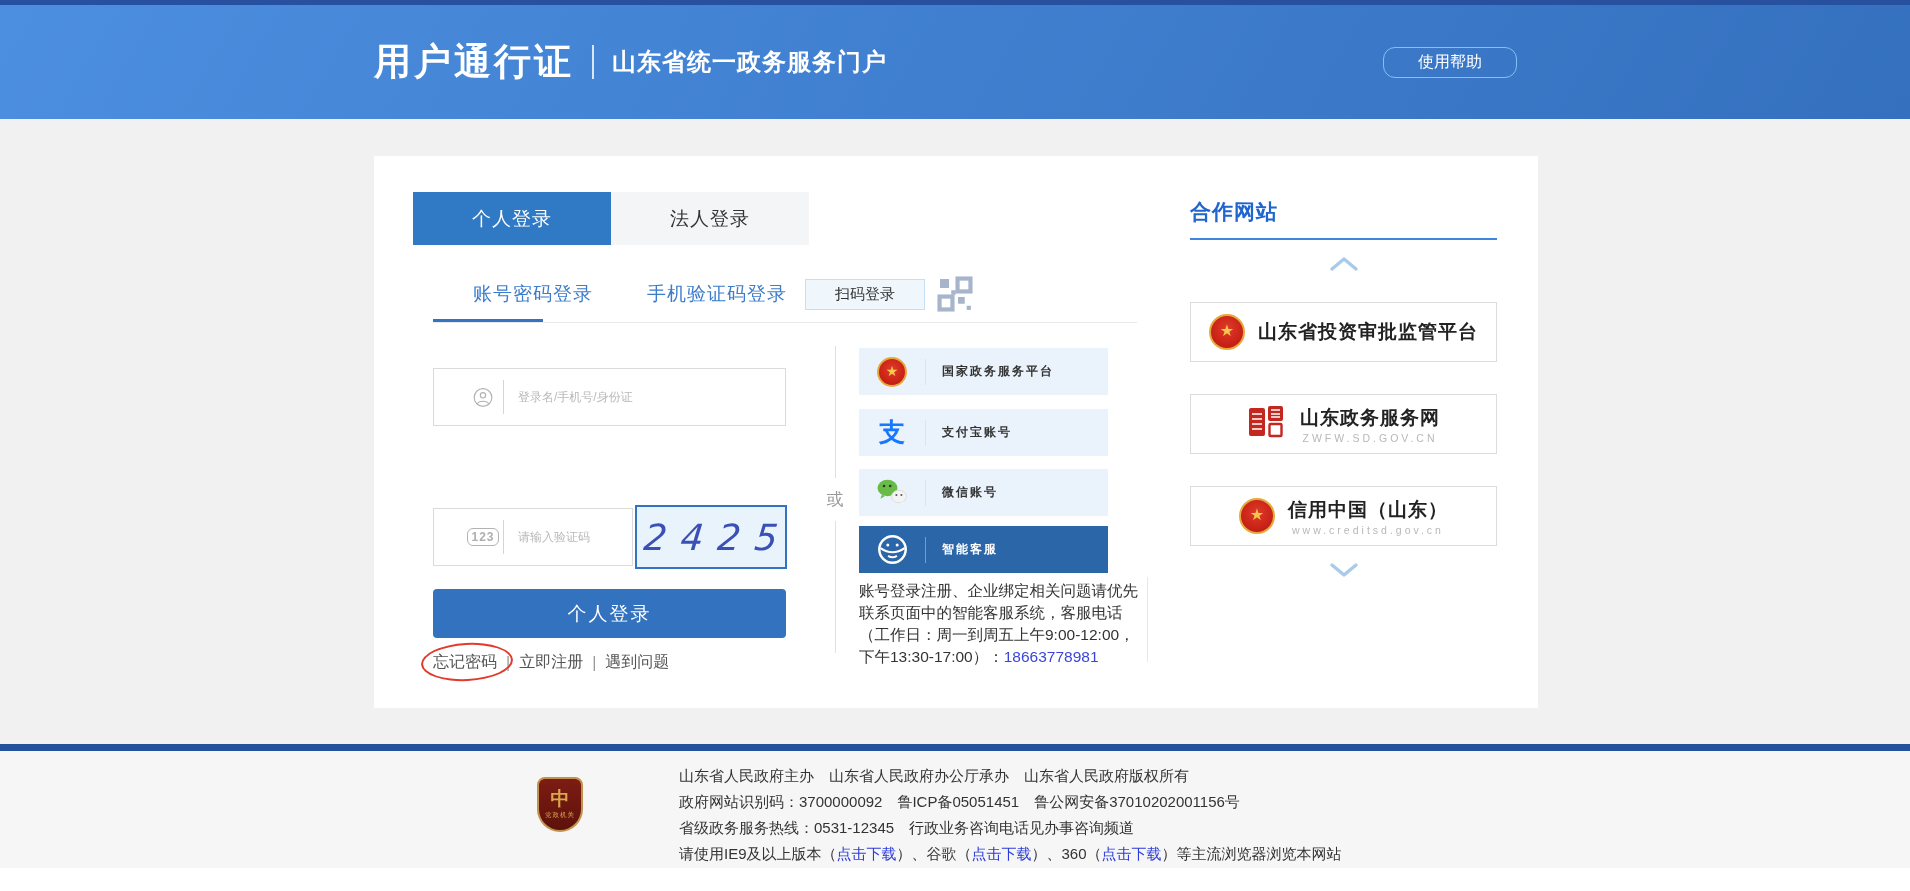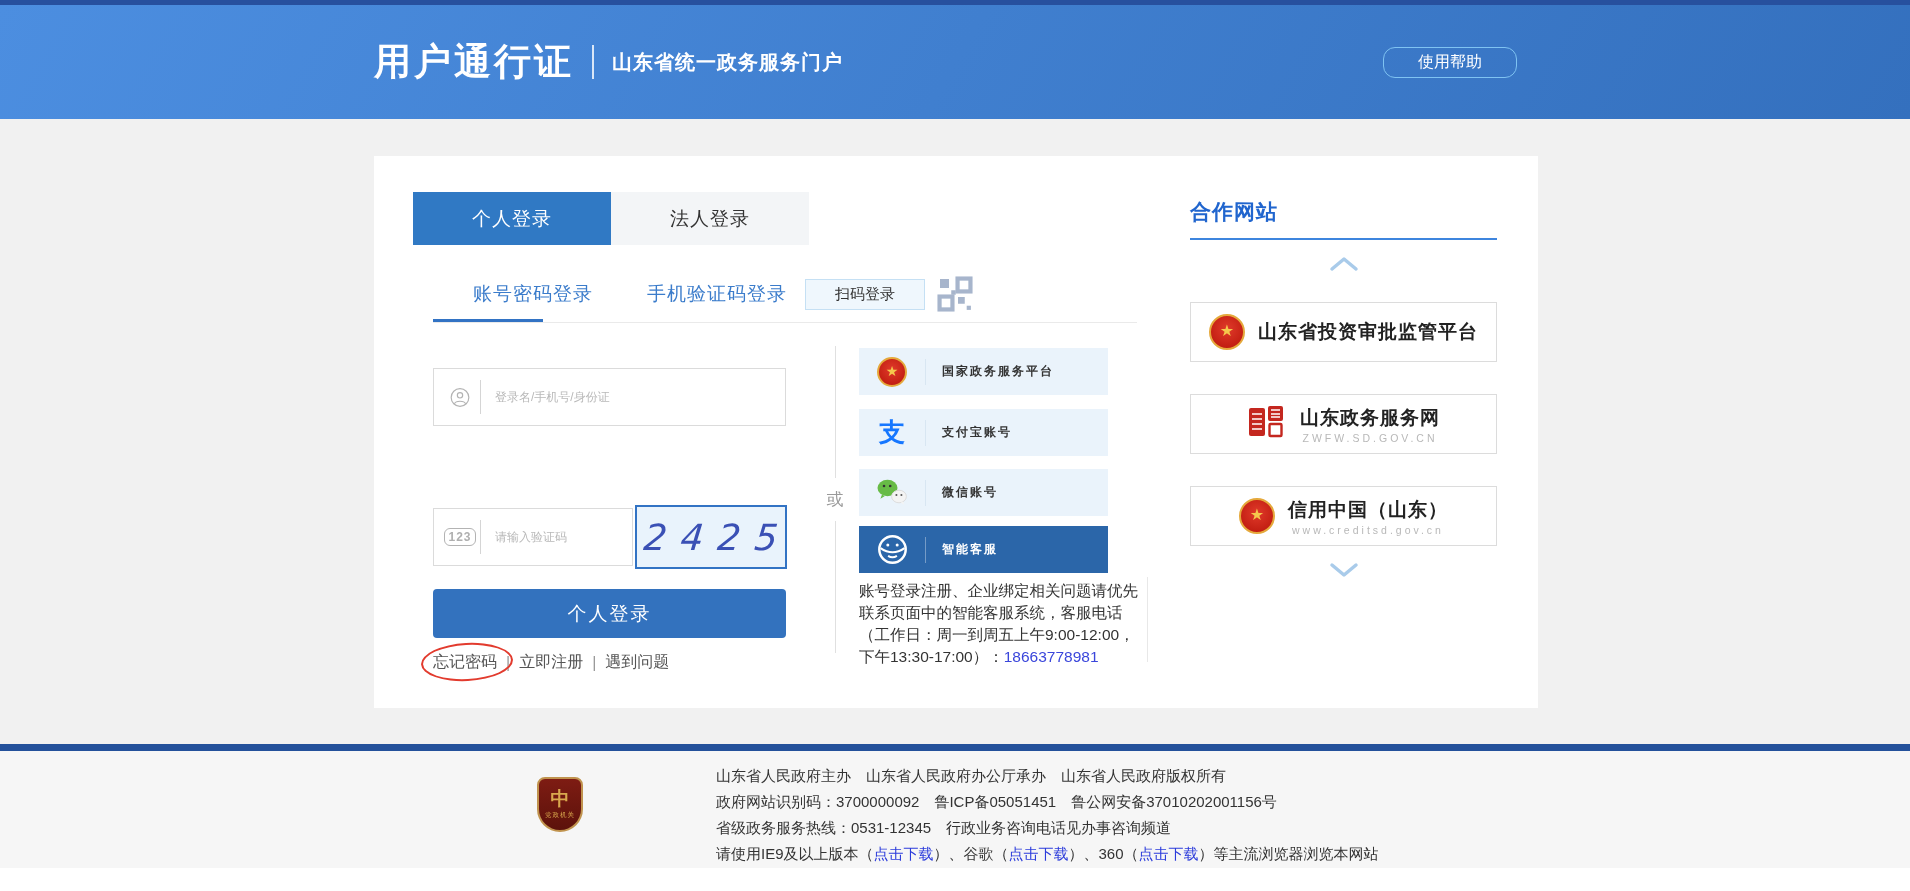--- a/index.html
+++ b/index.html
@@ -8,21 +8,21 @@
   .page { position:absolute; left:0; top:0; width:1910px; height:891px; }
 
   
   .main-bg { position:absolute; left:0; top:119px; width:100%; height:625px; background:#F1F1F1; }
   .top-stripe { position:absolute; left:0; top:0; width:100%; height:5px; background:#27509E; }
   .header { position:absolute; left:0; top:5px; width:100%; height:114px;
             background:linear-gradient(120deg,#4C8EE0 0%,#3470BE 100%); }
   .brand { position:absolute; left:374px; top:0; height:114px; display:flex; align-items:center; }
   .brand-title { color:#fff; font-size:37px; font-weight:bold; letter-spacing:3px; }
   .brand-divider { width:2px; height:34px; background:rgba(255,255,255,.8); margin:0 18px; }
-  .brand-subtitle { color:#fff; font-size:20px; font-weight:bold; letter-spacing:1px; }
+  .brand-subtitle { color:#fff; font-size:24px; font-weight:bold; letter-spacing:1px; }
   .help-btn { position:absolute; right:393px; top:42px; width:134px; height:31px;
               background:transparent; border:1px solid #7FC3F2; border-radius:12px;
               color:#fff; font-size:16px; cursor:pointer; font-family:inherit; }
 
   
   .card { position:absolute; left:374px; top:156px; width:1164px; height:552px; background:#fff; }
 
   .tabs { position:absolute; left:39px; top:36px; display:flex; }
   .tab { width:198px; height:53px; display:flex; align-items:center; justify-content:center;
          font-size:19px; letter-spacing:1px; cursor:pointer; }
@@ -35,21 +35,21 @@
                padding:5px 29px; margin:0 12px 0 4px; cursor:pointer; }
   .qr-icon { cursor:pointer; display:flex; }
   .method-underline { position:absolute; left:59px; top:163px; width:110px; height:3px; background:#3273C4; }
   .methods-line { position:absolute; left:59px; top:166px; width:704px; height:1px; background:#EAEAEA; }
 
   .field { position:absolute; left:59px; width:353px; height:58px; border:1px solid #DBDBDB;
            background:#fff; display:flex; align-items:center; padding-left:16px; }
   .field-user { top:212px; }
   .field-pass { top:282px; }
   .field-captcha { top:352px; width:200px; }
-  .field-icon { width:20px; display:flex; justify-content:center; align-items:center; }
+  .field-icon { width:20px; display:flex; justify-content:center; align-items:center;margin-left:23px; }
   .field-sep { width:1px; height:34px; background:#D5D5D5; margin:0 14px 0 10px; }
   .field input { border:none; outline:none; flex:1; font-size:12px; color:#555;
                  background:transparent; min-width:0; font-family:inherit; }
   .field input::placeholder { color:#B9B9B9; }
   .icon-123 { border:1.6px solid #B3B3B3; border-radius:6px; color:#AFAFAF; font-size:12px;
               font-weight:bold; padding:1px 3px; letter-spacing:1px; }
 
   .captcha-img { position:absolute; left:261px; top:349px; width:152px; height:64px;
                  background:#E9F3FC; border:2px solid #3273C4; display:flex; align-items:center;
                  justify-content:center; cursor:pointer; }
@@ -113,21 +113,21 @@
 
   
   .footer-bar { position:absolute; left:0; top:744px; width:100%; height:7px; background:#24519B; }
   .footer { position:absolute; left:0; top:751px; width:100%; height:117px; background:#F6F6F6; }
   .shield { position:absolute; left:537px; top:26px; width:46px; height:55px;
             background:linear-gradient(180deg,#7E1C13,#5C120B); border:2px solid #C0934E;
             border-radius:8px 8px 50% 50% / 8px 8px 42% 42%;
             display:flex; flex-direction:column; align-items:center; justify-content:center; }
   .shield-glyph { color:#D9A84E; font-size:19px; font-weight:bold; line-height:1; }
   .shield-label { color:#D9A84E; font-size:6.5px; letter-spacing:1px; margin-top:3px; white-space:nowrap; }
-  .footer-text { position:absolute; left:716px; top:12px; font-size:15px; color:#333; line-height:26px; }
+  .footer-text { position:absolute; left:679px; top:12px; font-size:15px; color:#333; line-height:26px; }
   .dl-link { color:#2B3BDB; cursor:pointer; }
   .bottom-white { position:absolute; left:0; top:868px; width:100%; height:23px; background:#fff; }
 </style>
 </head>
 <body>
 
 <div class="page">
   <div class="main-bg"></div>
 
   <div class="top-stripe"></div>

